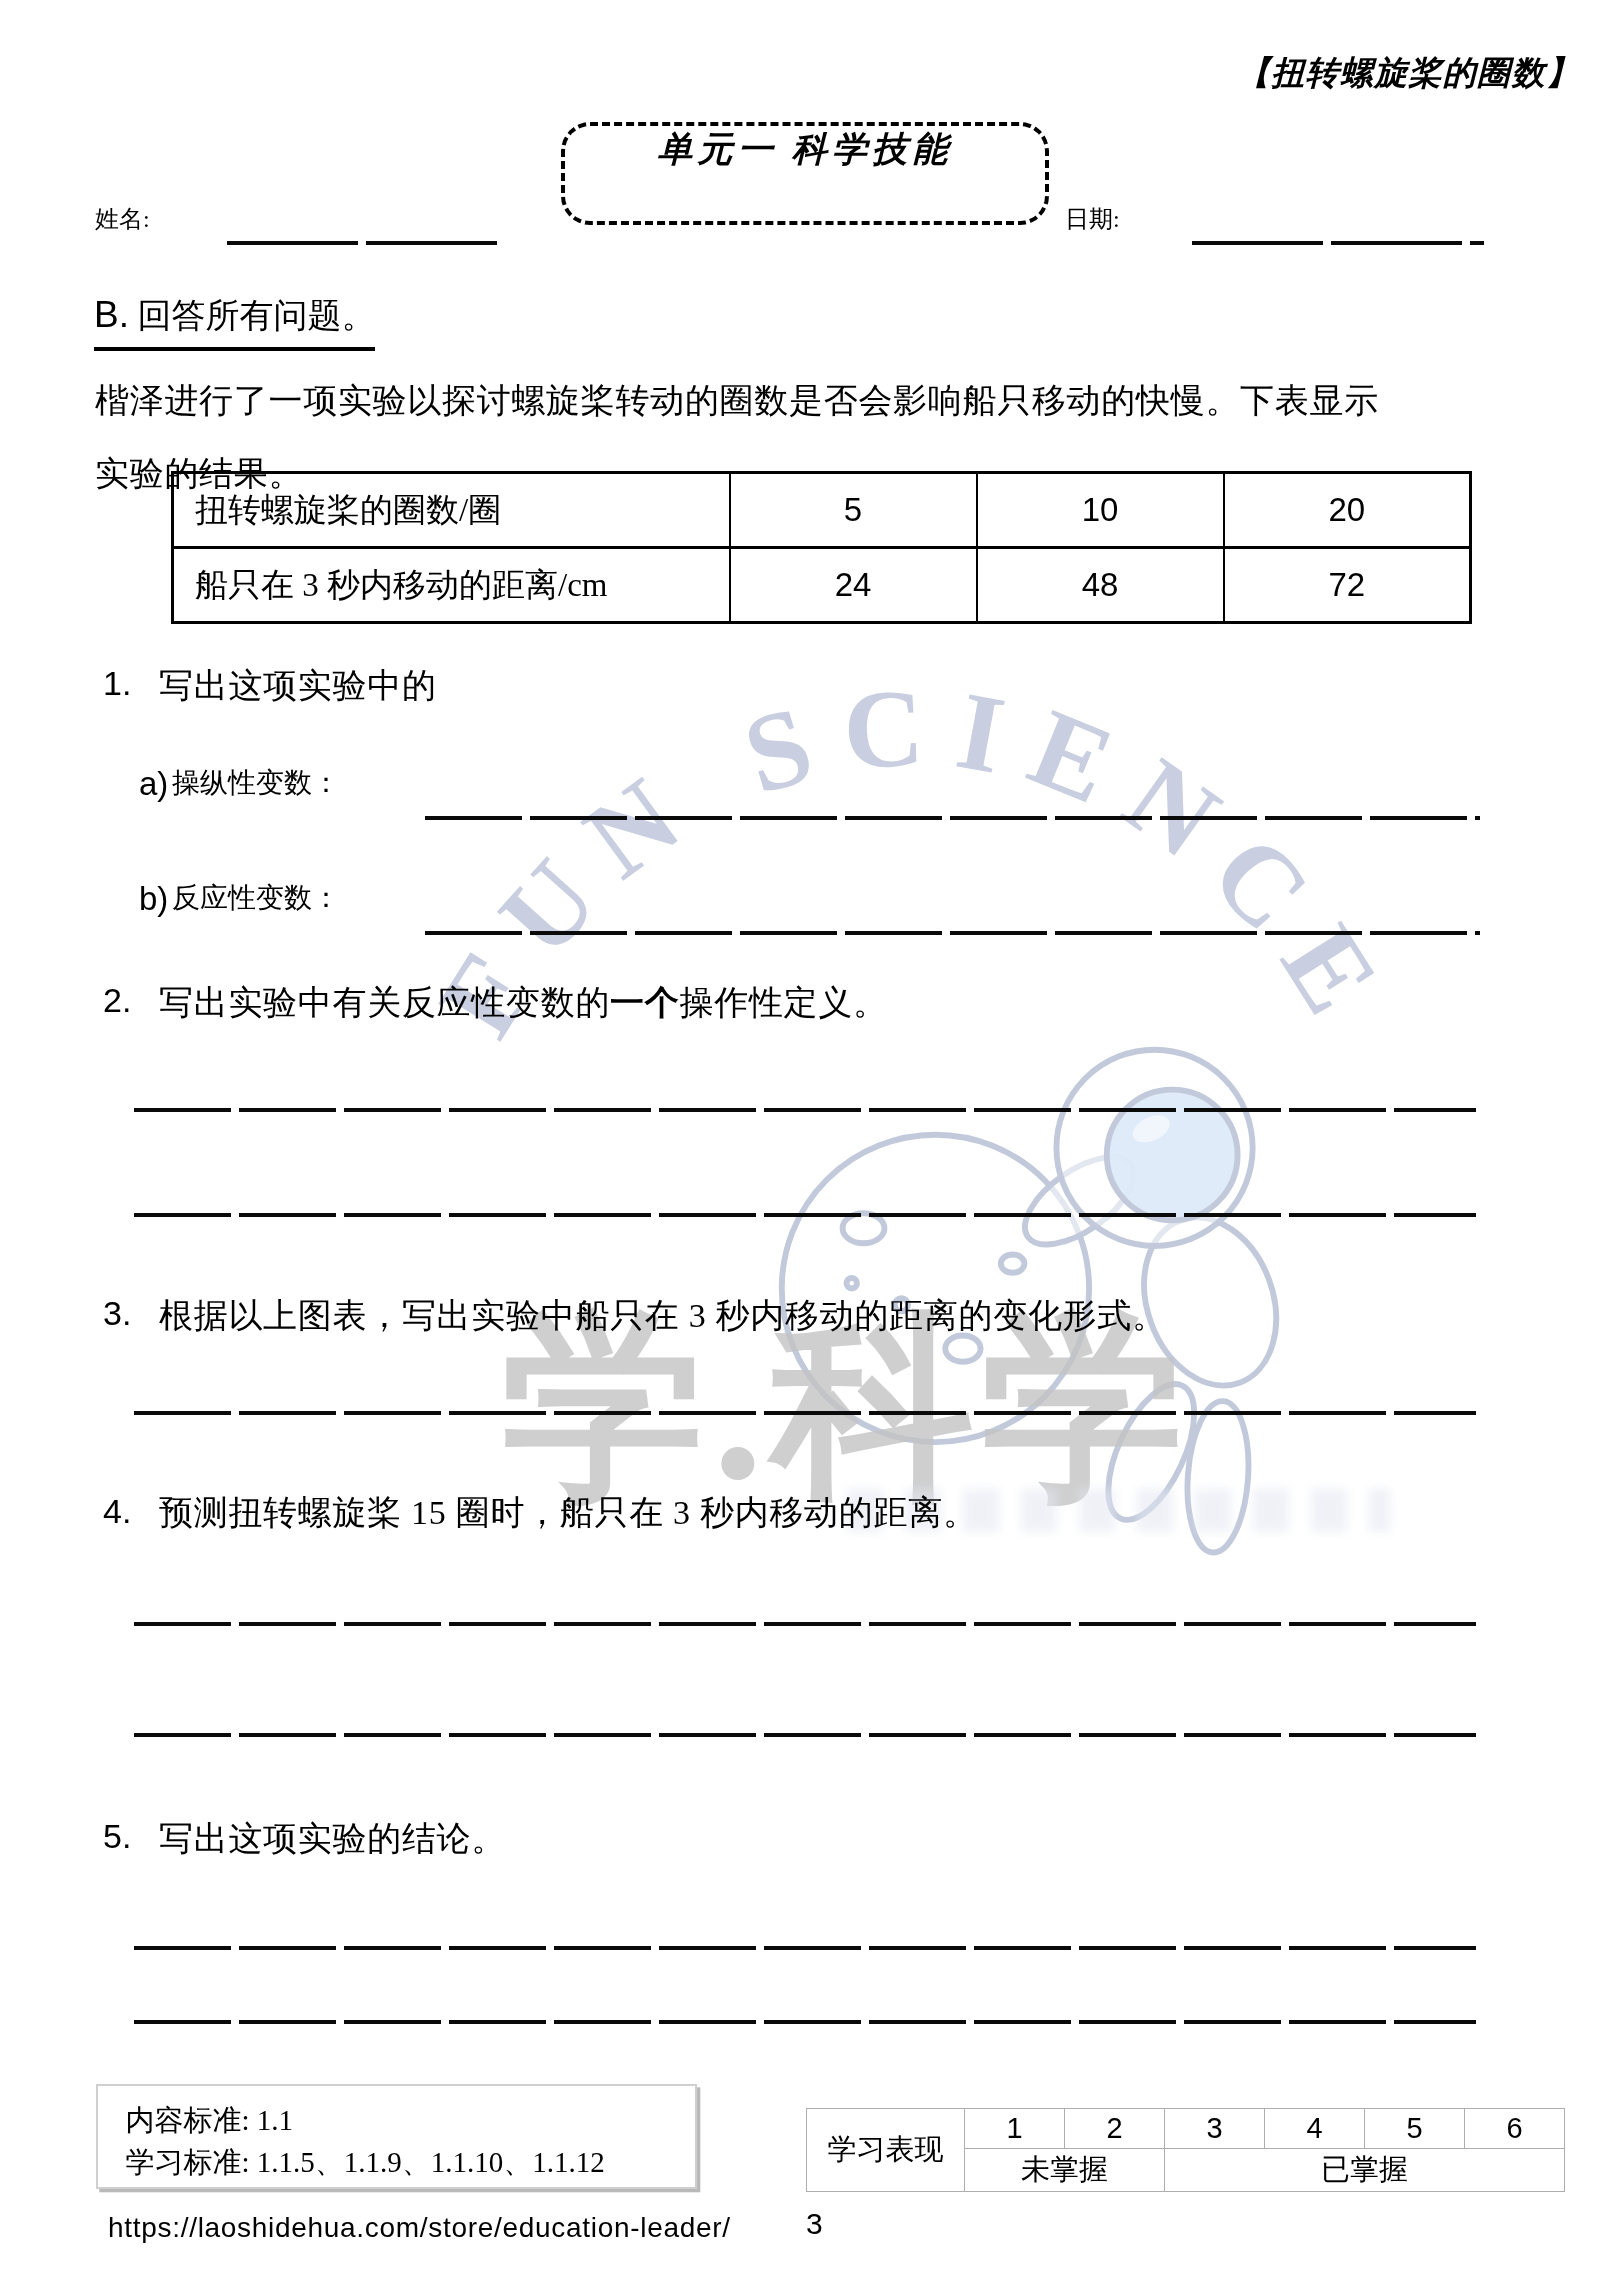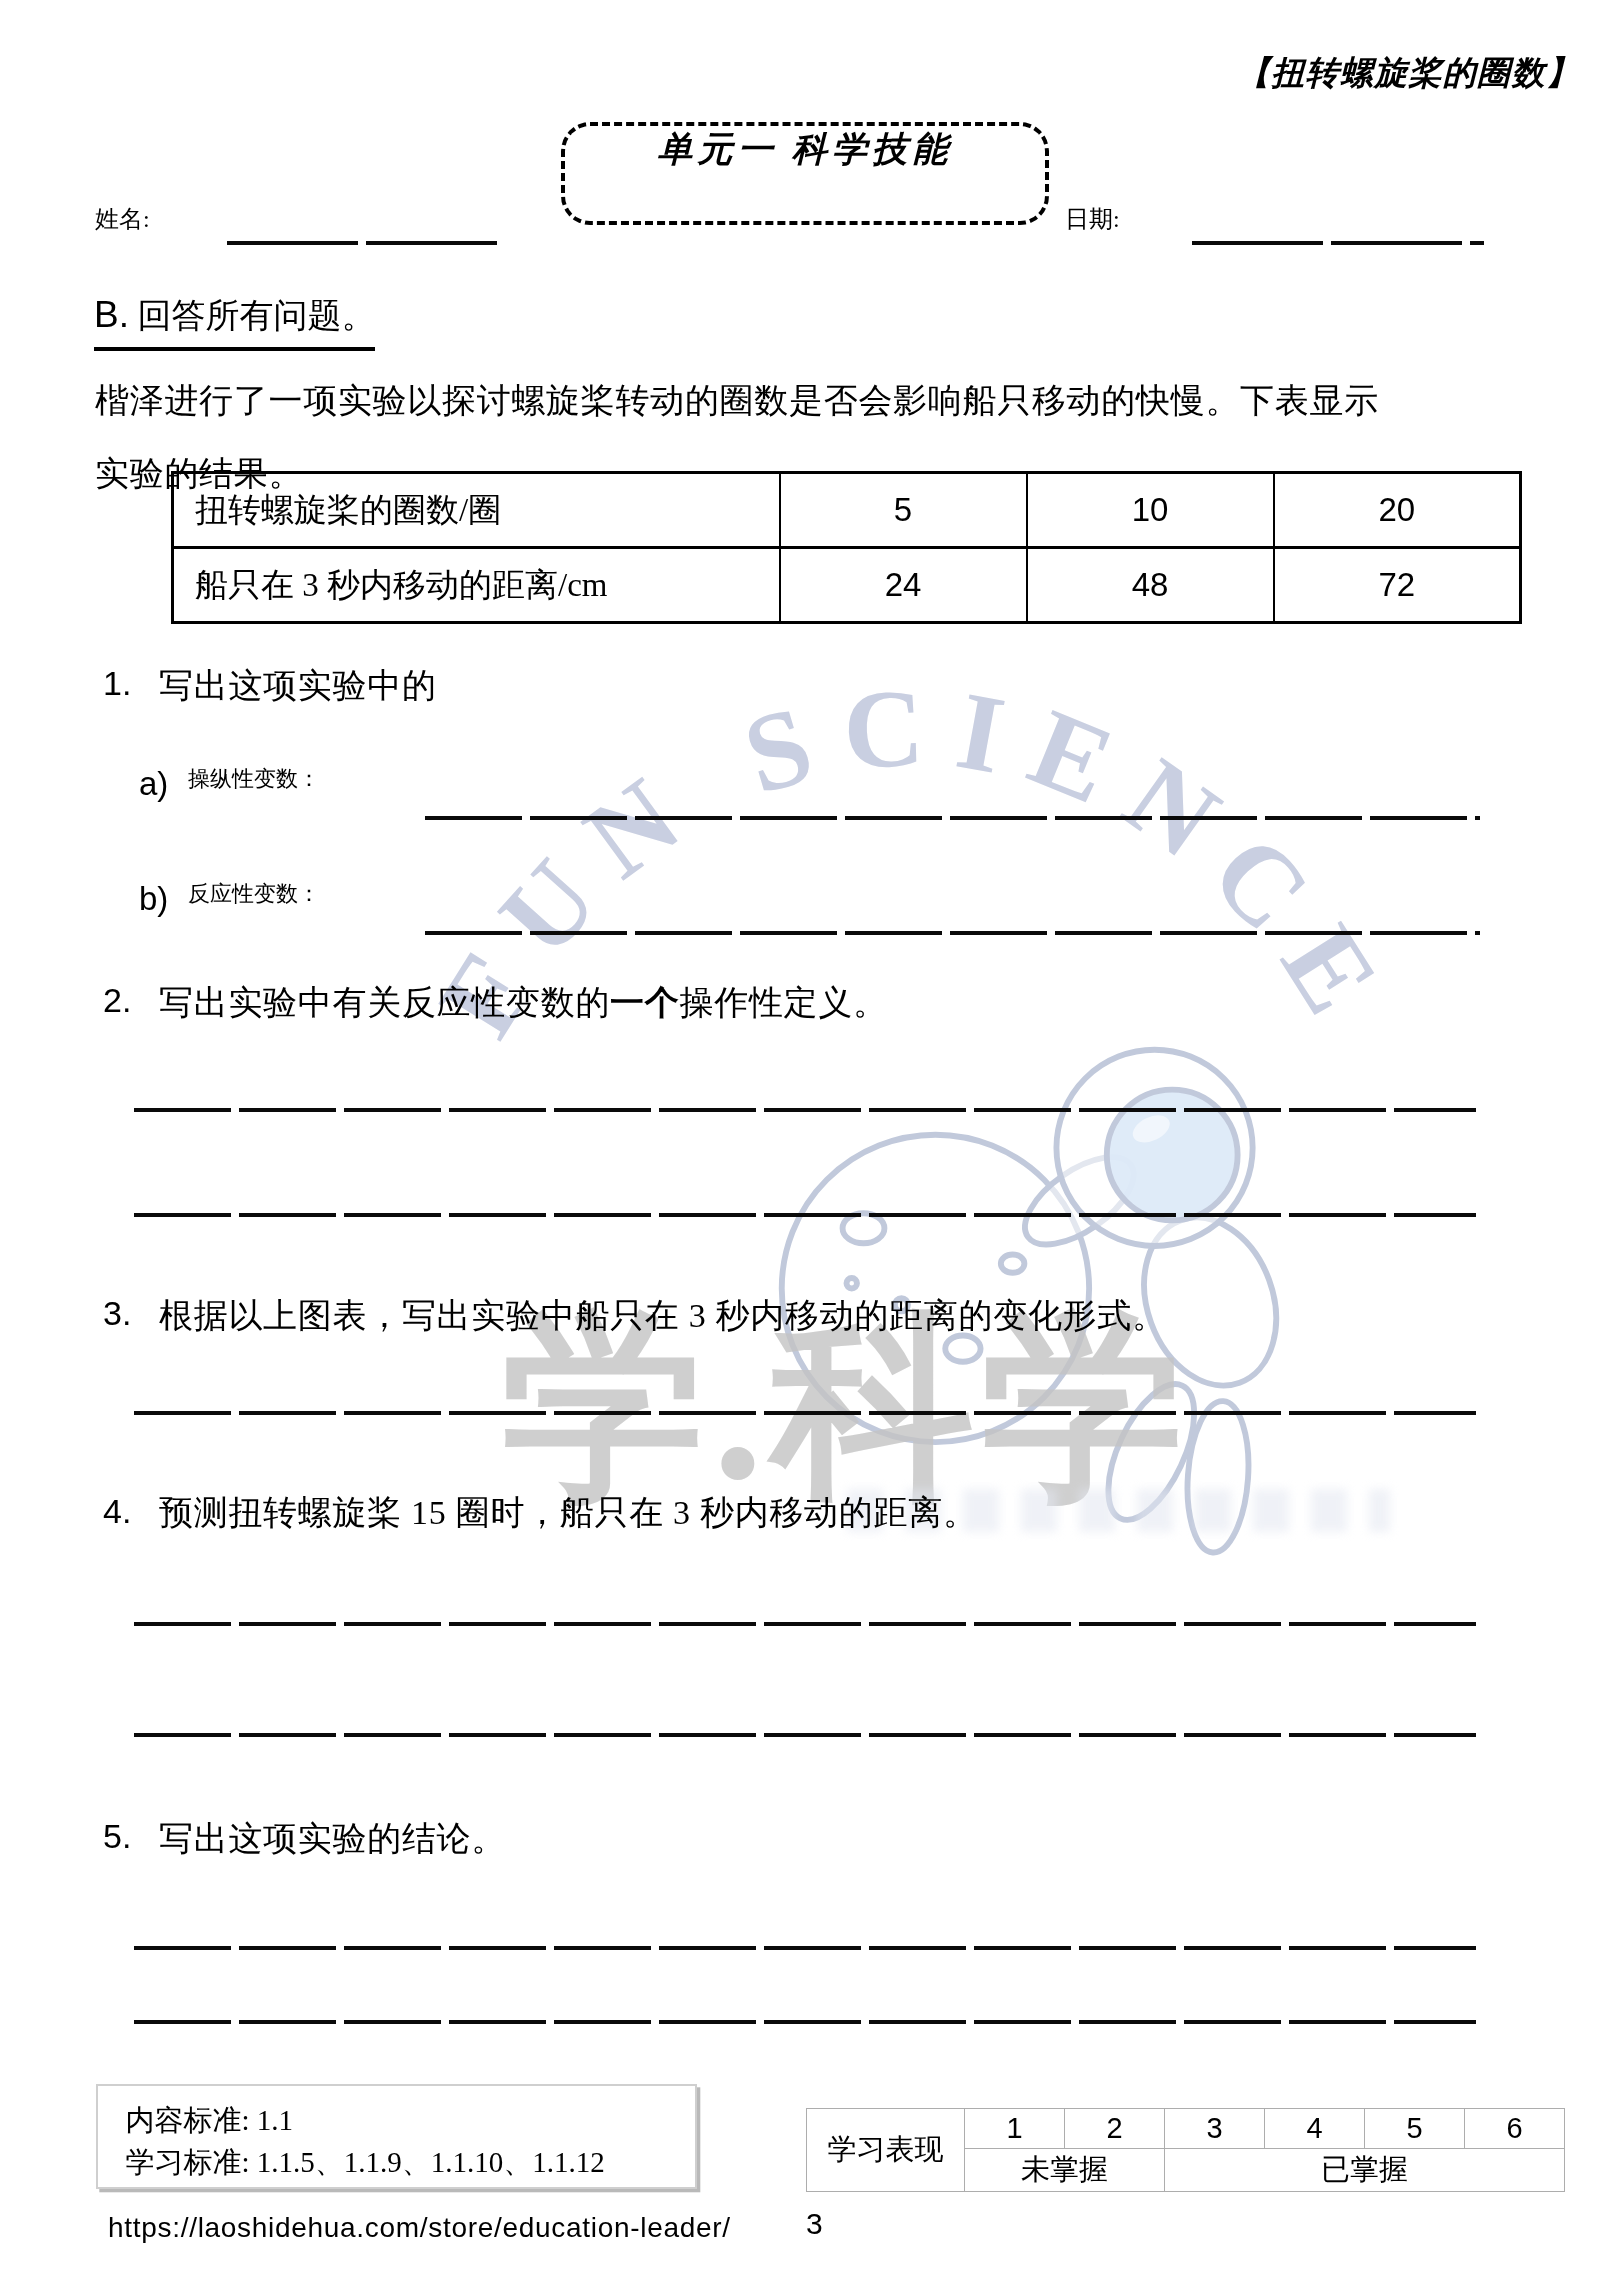--- a/index.html
+++ b/index.html
@@ -49,27 +49,27 @@
   table.data{
     position:absolute; left:171px; top:471px; border-collapse:collapse;
     table-layout:fixed; width:1299px;
   }
   table.data td{
     border:2px solid #000; height:75px; box-sizing:border-box;
     font-size:33px; vertical-align:middle;
   }
   table.data{border:3.9px solid #000;}
   table.data tr:first-child td{border-bottom:3.9px solid #000;}
-  td.rowlabel{padding-left:21px; width:607px;}
+  td.rowlabel{padding-left:21px; width:557px;}
   td.val{text-align:center; font-family:"Liberation Sans", sans-serif; font-size:37px; width:247px;}
   
   .qnum{position:absolute; left:103px; font-size:34px; font-family:"Liberation Sans", sans-serif;}
   .qtext{position:absolute; left:159px; font-size:34px; letter-spacing:0.7px; white-space:nowrap;}
   .sub-label{position:absolute; left:139px; font-size:33px; font-family:"Liberation Sans", sans-serif;}
-  .sub-text{position:absolute; left:188px; font-size:22px;}
+  .sub-text{position:absolute; left:172px; font-size:28px;}
   .bold{font-weight:bold;}
   
   .std-box{
     left:96px; top:2084px; width:601px; height:105px; box-sizing:border-box;
     border:2px solid #cfcfcf; box-shadow:3.3px 3.3px 0 #b9b9b9;
     padding:13px 0 0 27.5px; font-size:29px; line-height:42px;
   }
   table.perf{
     position:absolute; left:778px; top:2108px; border-collapse:collapse; table-layout:fixed;margin-left:28px;
   }

